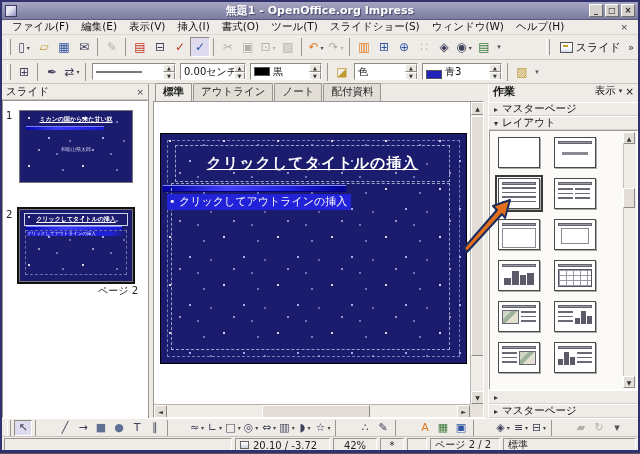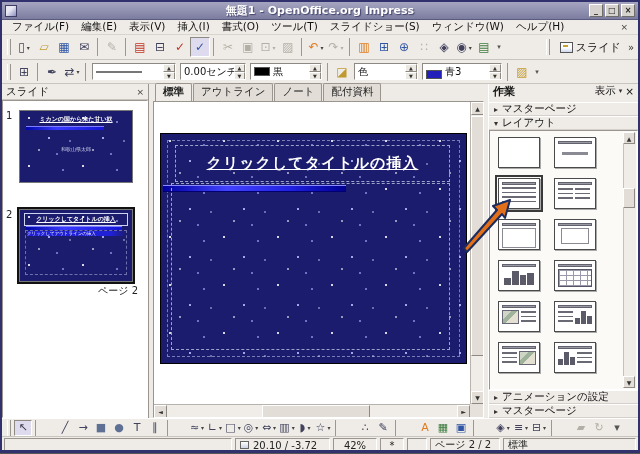--- a/index.html
+++ b/index.html
@@ -280,20 +280,23 @@
           <span class="tab">配付資料</span>
         </div>
       <div class="canvas">
         <div class="slide stars">
           <div class="slide-frame"></div>
           <div class="ph-title">
             <span>クリックしてタイトルの挿入</span>
           </div>
           <div class="accent-bar"></div>
           <div class="ph-outline"></div>
+          <div class="bullet-line">
+            <span>• クリックしてアウトラインの挿入</span>
+          </div>
         </div>
         <div class="sb sb-v">
           <span class="sb-btn" style="top:0; left:0;">▲</span>
           <span class="sb-thumb" style="left:0; top:14px; width:13px; height:240px;"></span>
           <span class="sb-btn" style="bottom:0; left:0;">▼</span>
         </div>
         <div class="sb sb-h">
           <span class="sb-btn" style="left:0; top:0;">◄</span>
           <span class="sb-thumb" style="top:0; left:108px; width:108px; height:13px;"></span>
           <span class="sb-btn" style="right:0; top:0;">►</span>
@@ -398,21 +401,20 @@
           </div>
         <div class="list-sb">
           <span class="sb-btn" style="top:0; left:-1px; width:12px; height:12px;">▲</span>
           <span class="sb-thumb" style="left:-1px; top:56px; width:12px; height:20px;"></span>
           <span class="sb-btn" style="bottom:0; left:-1px; width:12px; height:12px;">▼</span>
         </div>
       </div>
 
       <div class="sec">
         <span class="arr">▸</span>
-        <span>アニメーションの設定</span>
       </div>
       <div class="sec">
         <span class="arr">▸</span>
         <span>マスターページ</span>
       </div>
     </div>
   </div>
 
   <div class="drawbar">
     <span class="grip"></span>

